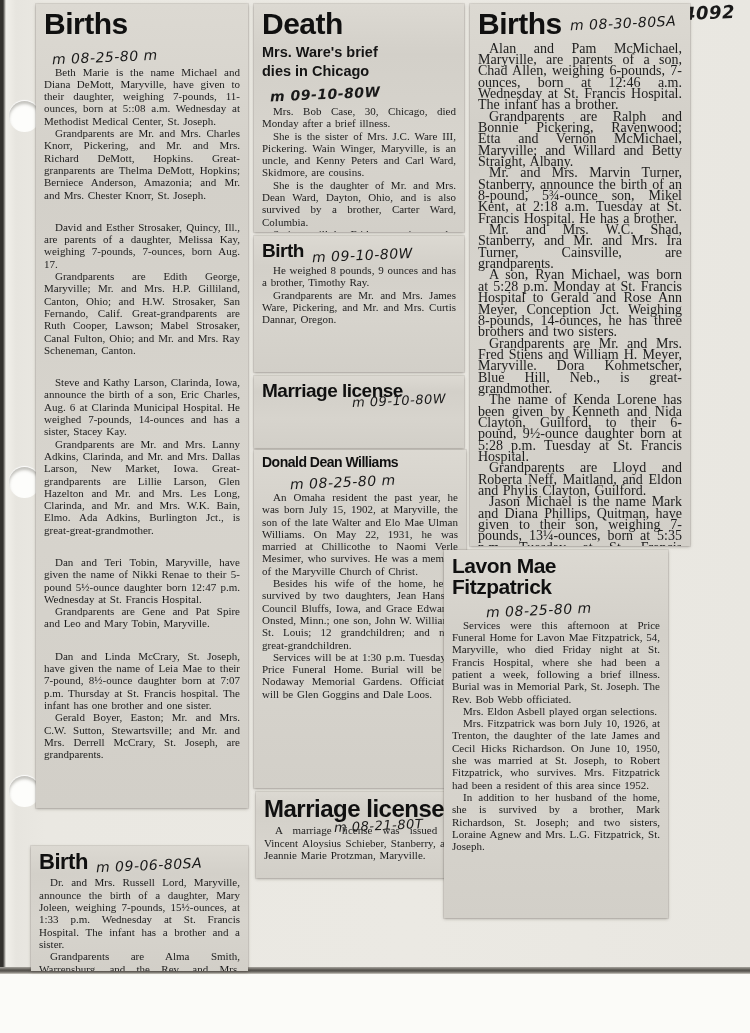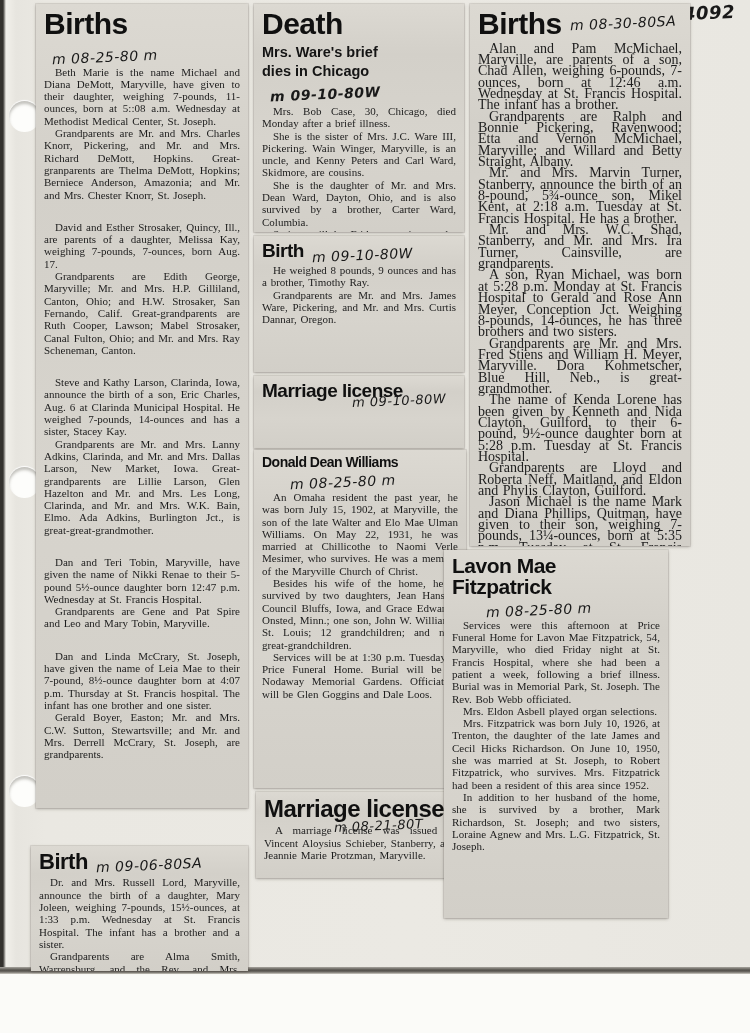--- a/index.html
+++ b/index.html
@@ -76,21 +76,21 @@
   <article class="clip" style="left:36px; top:4px; width:212px; height:804px;">
     <h2 class="head">Births</h2><span class="hand ann">m 08-25-80 m</span>
     <p>Beth Marie is the name Michael and Diana DeMott, Maryville, have given to their daughter, weighing 7-pounds, 11-ounces, born at 5::08 a.m. Wednesday at Methodist Medical Center, St. Joseph.</p>
     <p>Grandparents are Mr. and Mrs. Charles Knorr, Pickering, and Mr. and Mrs. Richard DeMott, Hopkins. Great-granparents are Thelma DeMott, Hopkins; Berniece Anderson, Amazonia; and Mr. and Mrs. Chester Knorr, St. Joseph.</p>
     <p class="grp">David and Esther Strosaker, Quincy, Ill., are parents of a daughter, Melissa Kay, weighing 7-pounds, 7-ounces, born Aug. 17.</p>
     <p>Grandparents are Edith George, Maryville; Mr. and Mrs. H.P. Gilliland, Canton, Ohio; and H.W. Strosaker, San Fernando, Calif. Great-grandparents are Ruth Cooper, Lawson; Mabel Strosaker, Canal Fulton, Ohio; and Mr. and Mrs. Ray Scheneman, Canton.</p>
     <p class="grp">Steve and Kathy Larson, Clarinda, Iowa, announce the birth of a son, Eric Charles, Aug. 6 at Clarinda Municipal Hospital. He weighed 7-pounds, 14-ounces and has a sister, Stacey Kay.</p>
     <p>Grandparents are Mr. and Mrs. Lanny Adkins, Clarinda, and Mr. and Mrs. Dallas Larson, New Market, Iowa. Great-grandparents are Lillie Larson, Glen Hazelton and Mr. and Mrs. Les Long, Clarinda, and Mr. and Mrs. W.K. Bain, Elmo. Ada Adkins, Burlington Jct., is great-great-grandmother.</p>
     <p class="grp">Dan and Teri Tobin, Maryville, have given the name of Nikki Renae to their 5-pound 5½-ounce daughter born 12:47 p.m. Wednesday at St. Francis Hospital.</p>
     <p>Grandparents are Gene and Pat Spire and Leo and Mary Tobin, Maryville.</p>
-    <p class="grp">Dan and Linda McCrary, St. Joseph, have given the name of Leia Mae to their 7-pound, 8½-ounce daughter born at 4:07 p.m. Thursday at St. Francis hospital. The infant has one brother and one sister.</p>
+    <p class="grp">Dan and Linda McCrary, St. Joseph, have given the name of Leia Mae to their 7-pound, 8½-ounce daughter born at 7:07 p.m. Thursday at St. Francis hospital. The infant has one brother and one sister.</p>
     <p>Gerald Boyer, Easton; Mr. and Mrs. C.W. Sutton, Stewartsville; and Mr. and Mrs. Derrell McCrary, St. Joseph, are grandparents.</p>
   </article>
 
   <article class="clip" style="left:31px; top:846px; width:217px; height:125px;">
     <h2 class="head md">Birth</h2><span class="hand ann">m 09-06-80SA</span>
     <p>Dr. and Mrs. Russell Lord, Maryville, announce the birth of a daughter, Mary Joleen, weighing 7-pounds, 15½-ounces, at 1:33 p.m. Wednesday at St. Francis Hospital. The infant has a brother and a sister.</p>
     <p>Grandparents are Alma Smith, Warrensburg, and the Rev. and Mrs. Howard Lord, Gladbrook, Iowa.</p>
   </article>
 
   <article class="clip" style="left:254px; top:4px; width:210px; height:228px;">

